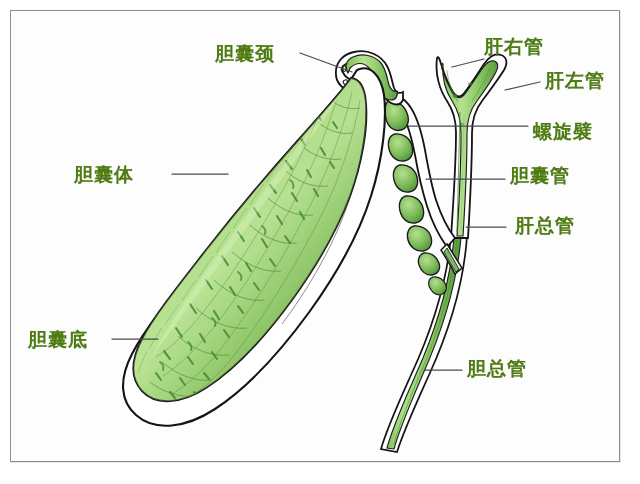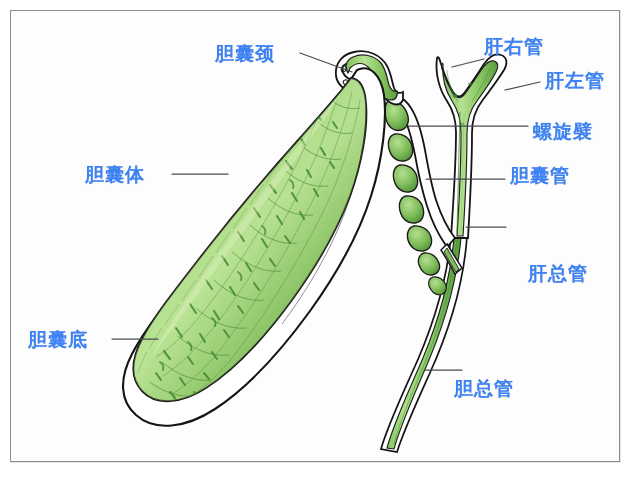--- a/index.html
+++ b/index.html
@@ -32,21 +32,21 @@
   }
   svg#art{
     position:absolute;left:0;top:0;
     width:640px;height:484px;
   }
   .lbl{
     position:absolute;
     font-family:"Liberation Serif","DejaVu Serif",serif;
     font-size:19px;
     font-weight:700;
-    color:#3b82f6;
+    color:#4d7c0f;
     letter-spacing:1px;
     white-space:nowrap;
     line-height:1;
     text-shadow:0 0 1px rgba(0,0,0,0.18);
   }
 </style>
 </head>
 <body>
 
 <div id="stage">
@@ -343,22 +343,22 @@
       <line x1="484" y1="59" x2="452" y2="67"></line>
       <line x1="540" y1="82" x2="505" y2="90"></line>
       <line x1="528" y1="126" x2="408" y2="126"></line>
       <line x1="505" y1="179" x2="426" y2="179"></line>
       <line x1="506" y1="227" x2="466" y2="227"></line>
       <line x1="462" y1="370" x2="424" y2="370"></line>
     </g>
   </svg>
 
   <div class="lbl" style="left:215px;top:44px;">胆囊颈</div>
-  <div class="lbl" style="left:85px;top:165px;">胆囊体</div>
+  <div class="lbl" style="left:74px;top:165px;">胆囊体</div>
   <div class="lbl" style="left:28px;top:330px;">胆囊底</div>
   <div class="lbl" style="left:484px;top:37px;">肝右管</div>
   <div class="lbl" style="left:545px;top:71px;text-align:center;">肝左管</div>
   <div class="lbl" style="left:533px;top:122px;">螺旋襞</div>
   <div class="lbl" style="left:510px;top:168px;font-family:Liberation Mono, monospace;">胆囊管</div>
-  <div class="lbl" style="left:528px;top:216px;margin-top:48px;">肝总管</div>
-  <div class="lbl" style="left:454px;top:359px;margin-top:20px;">胆总管</div>
+  <div class="lbl" style="left:515px;top:216px;">肝总管</div>
+  <div class="lbl" style="left:467px;top:359px;">胆总管</div>
 
 </div>
 
 </body></html>

